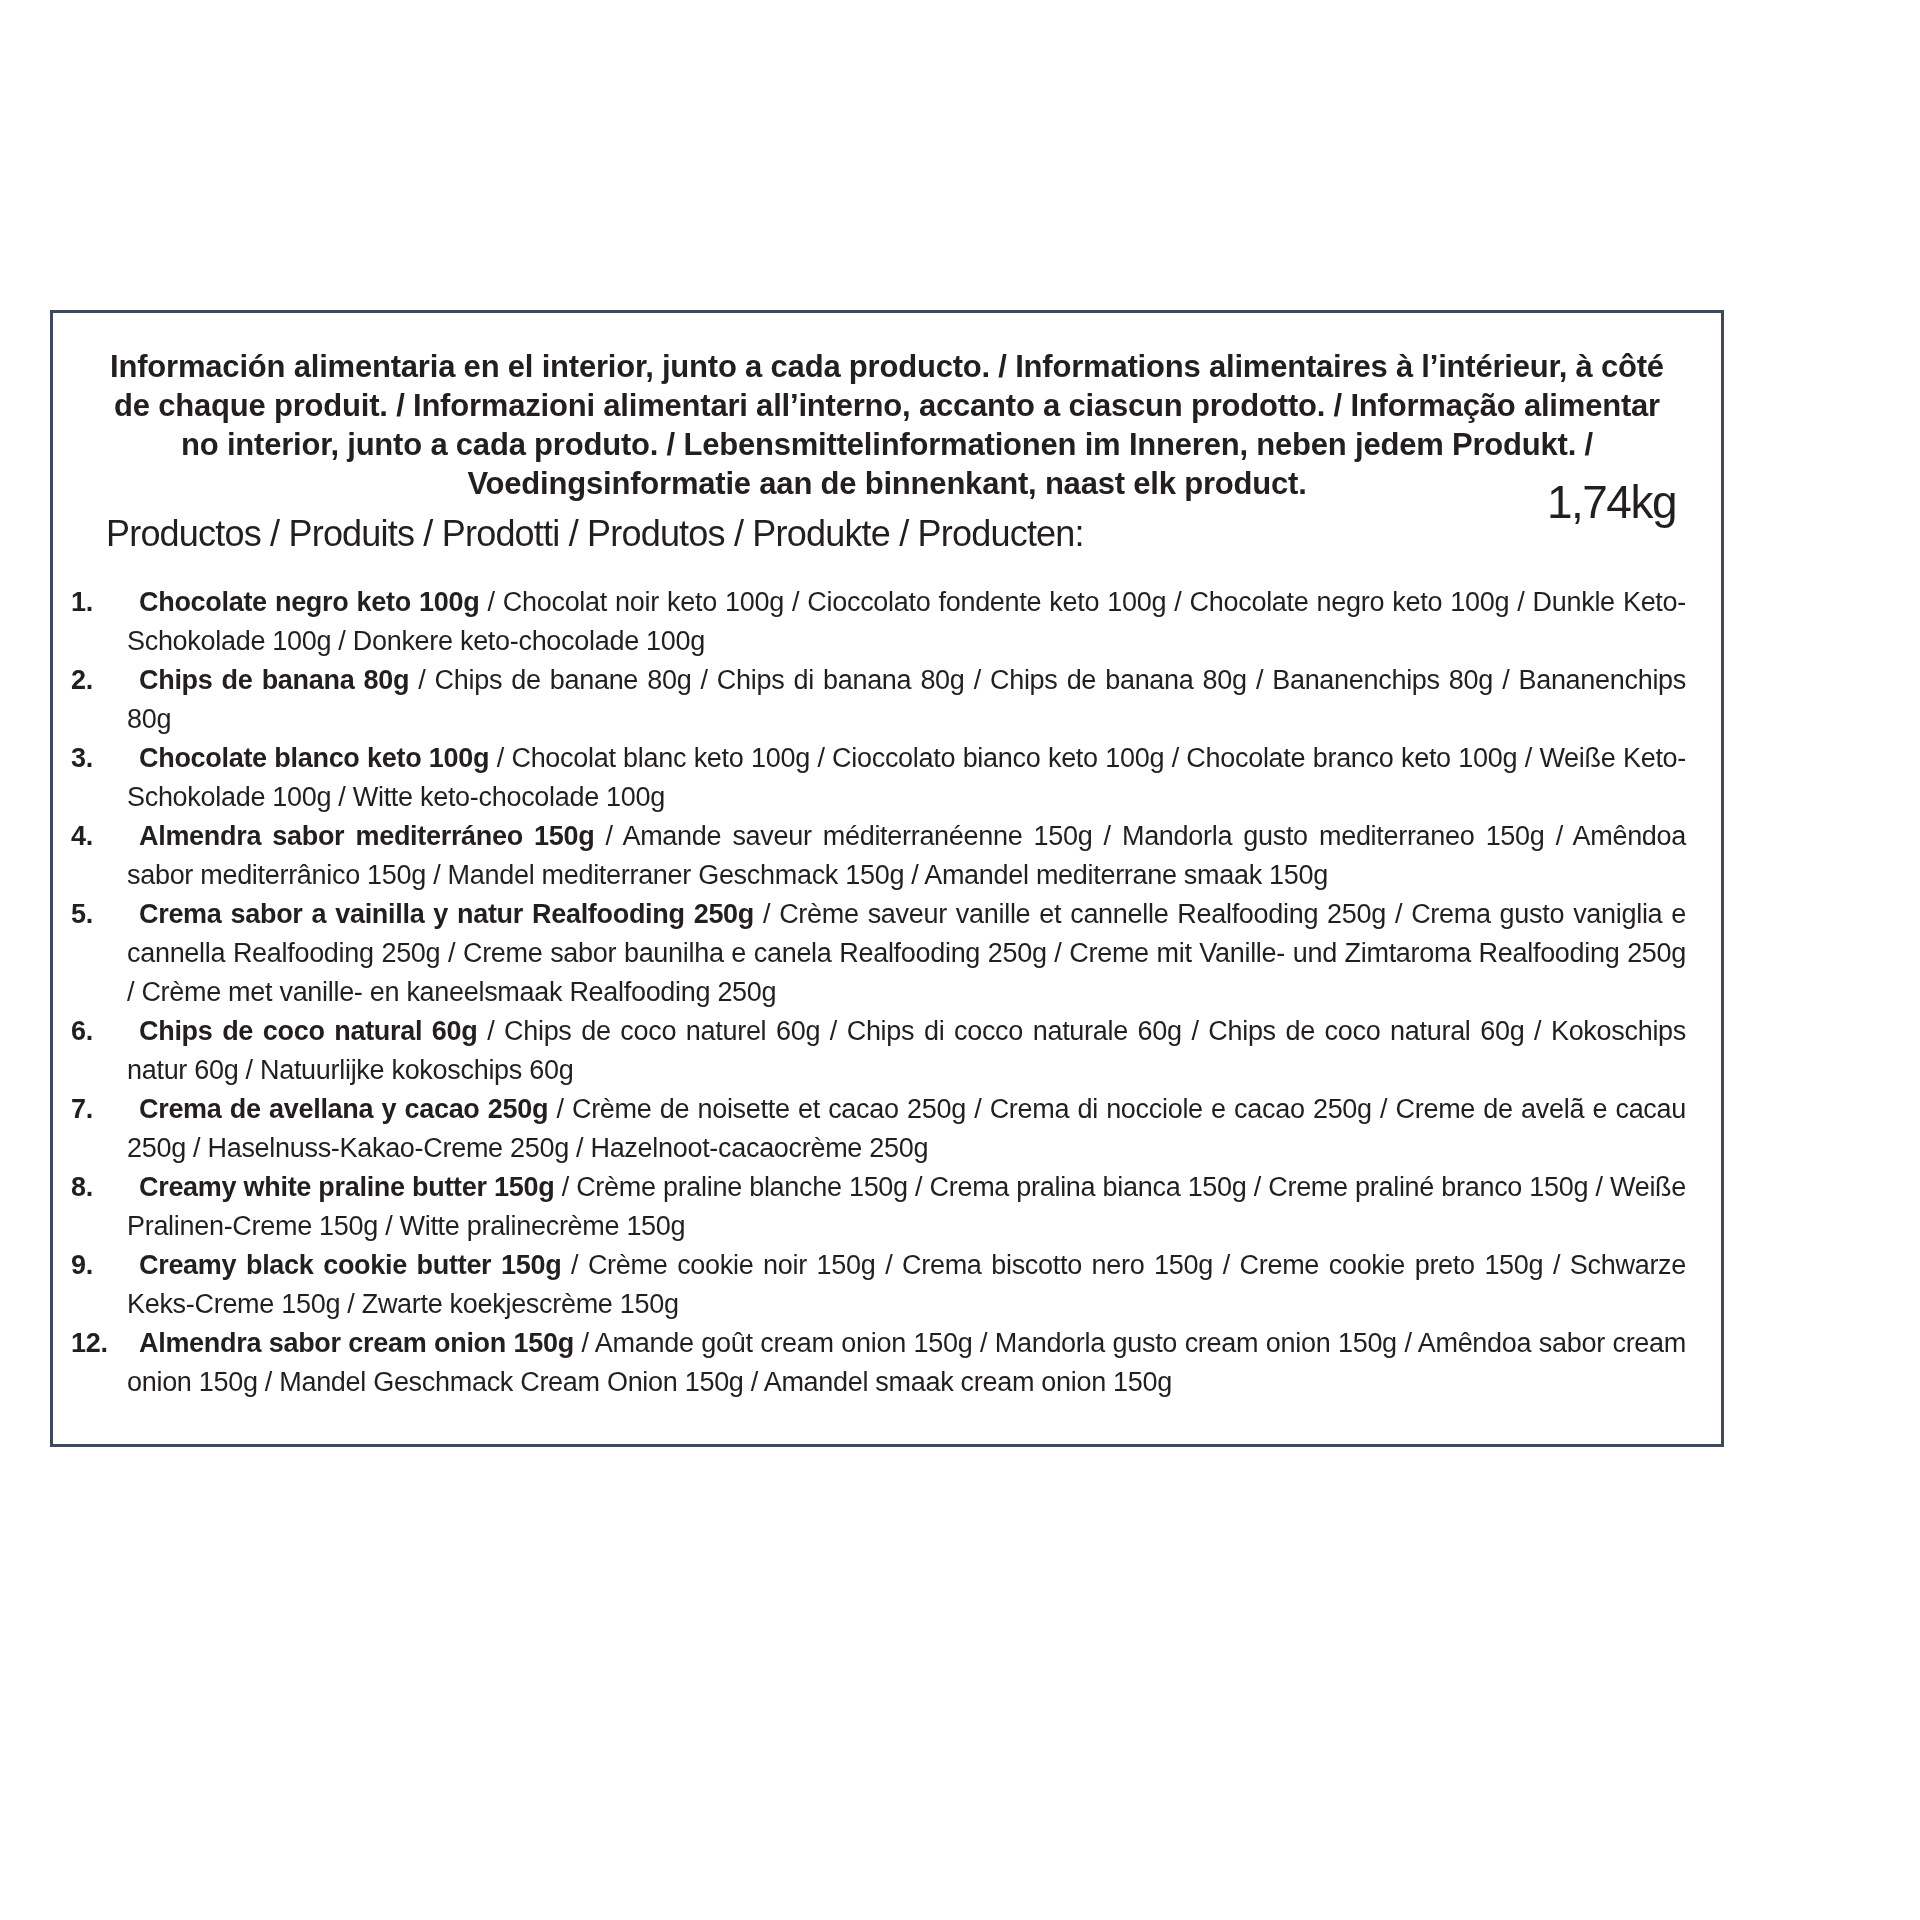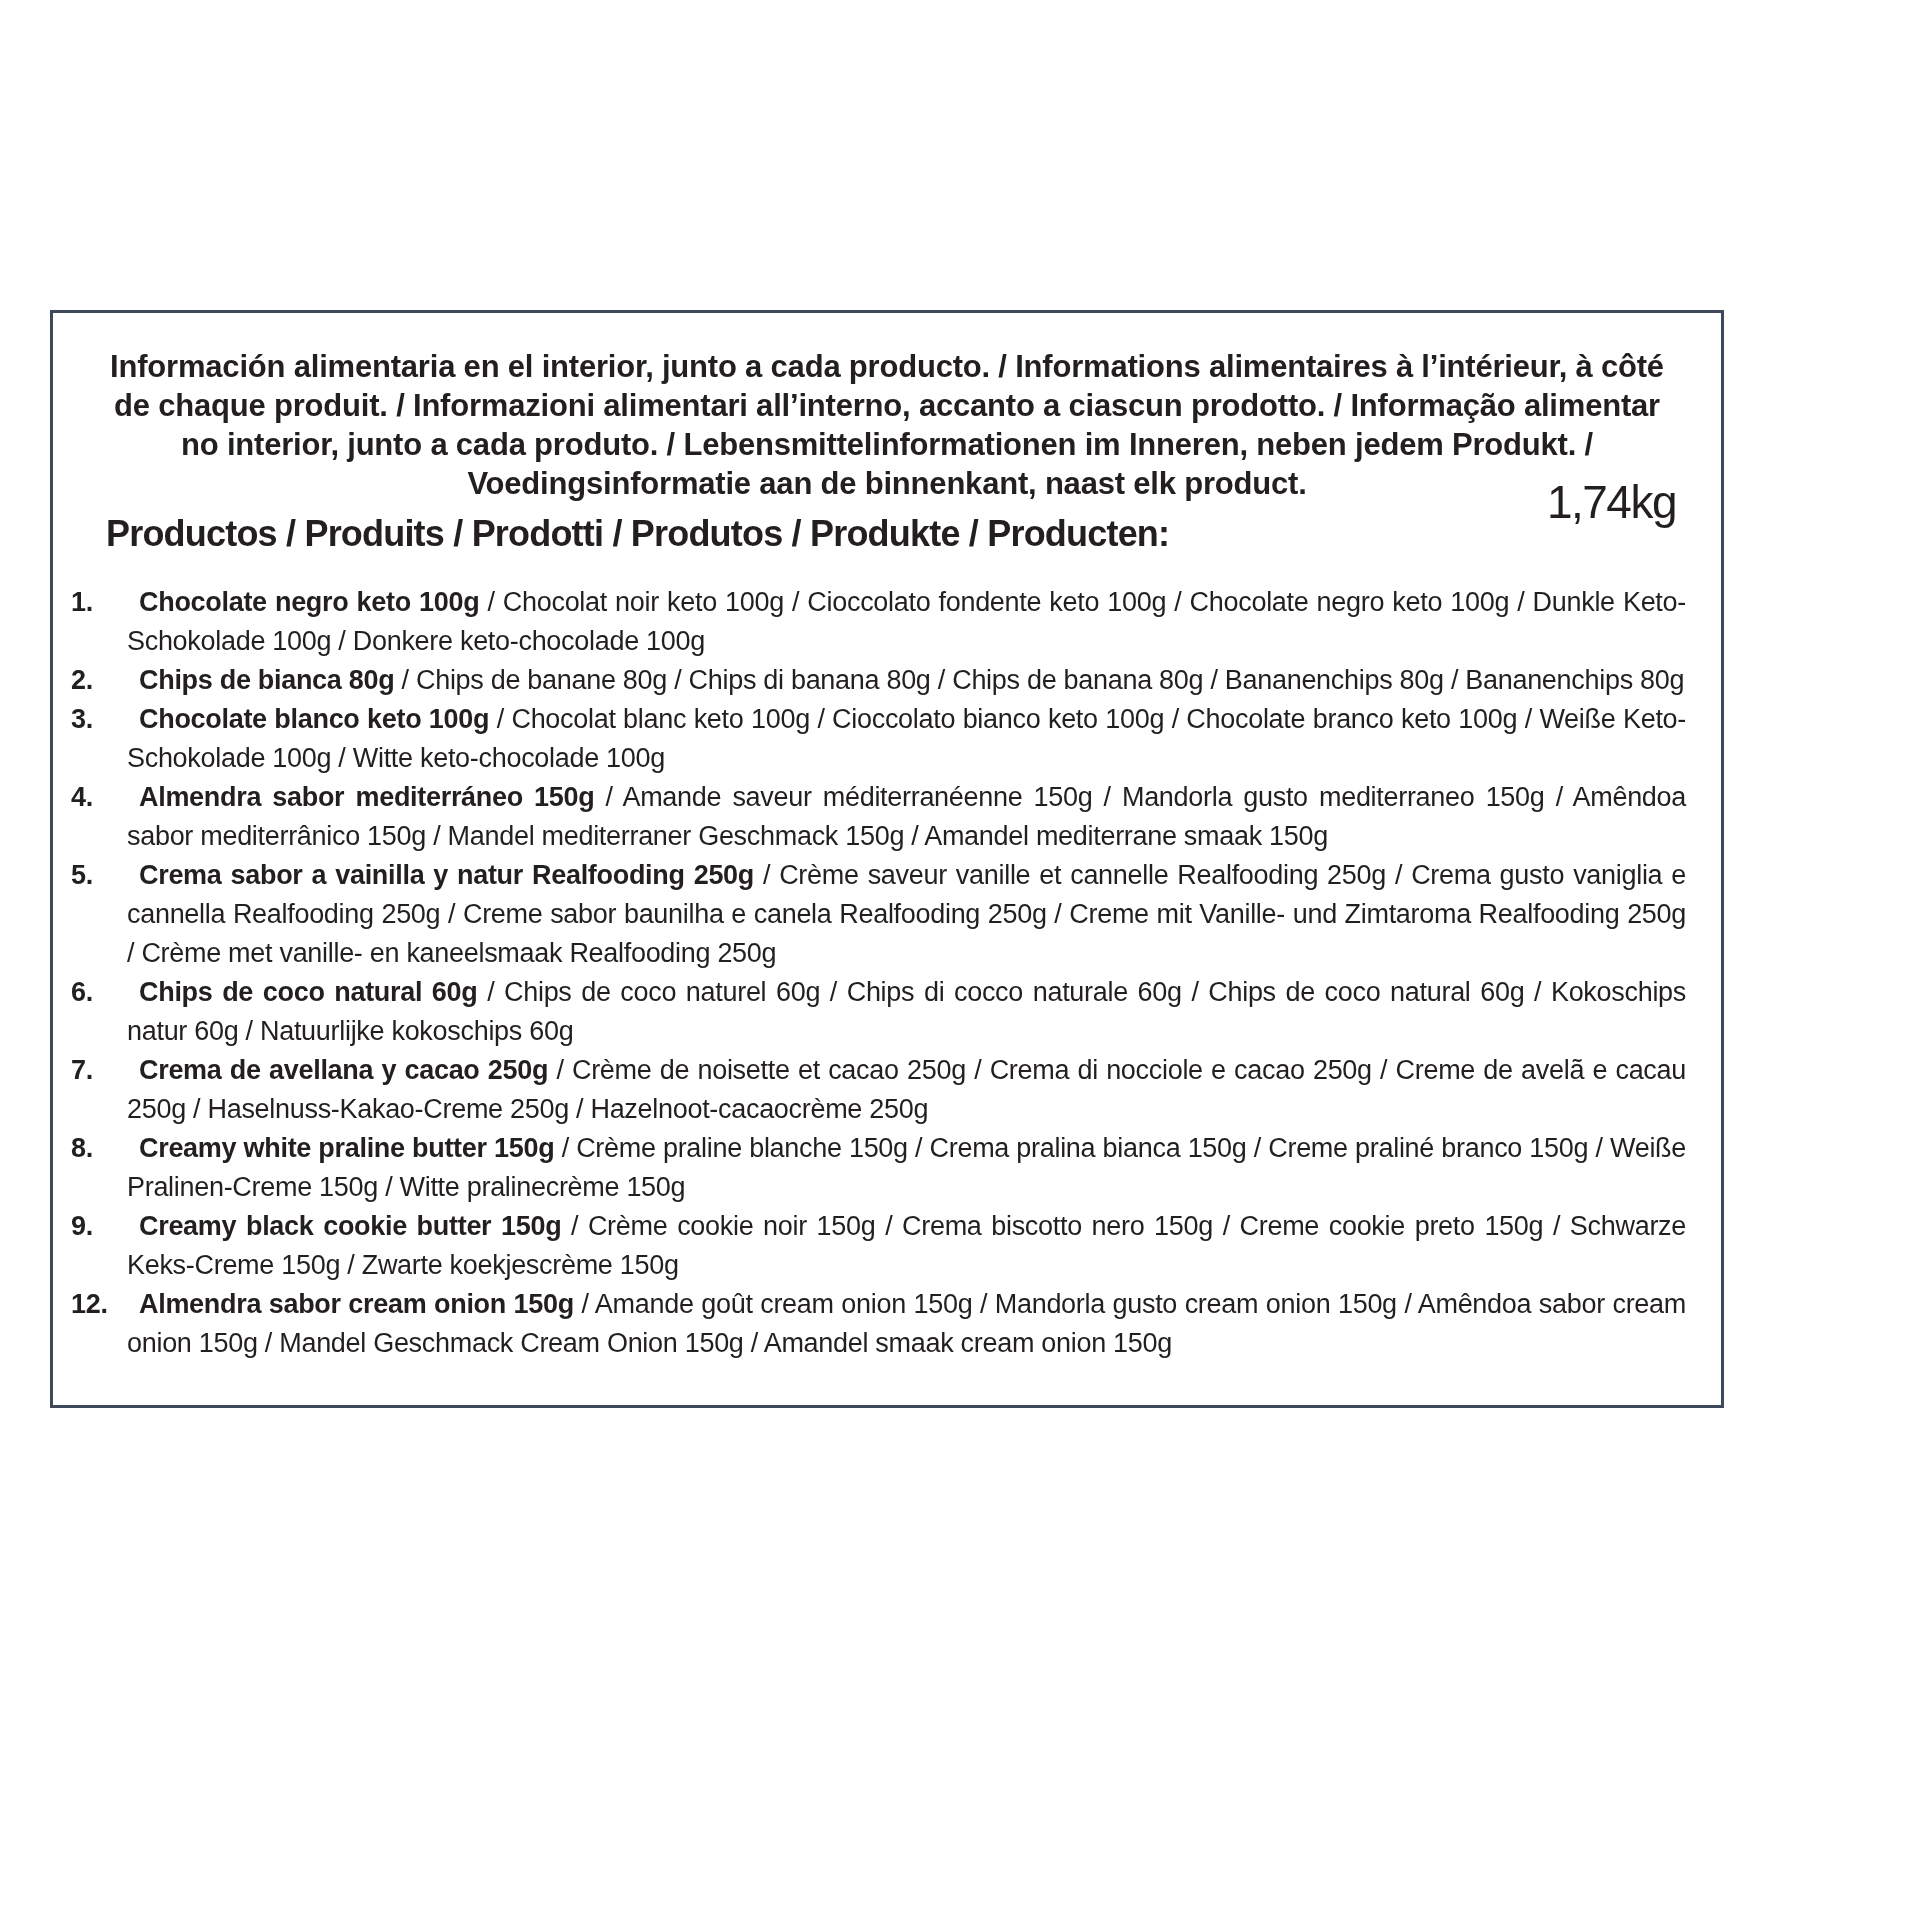--- a/index.html
+++ b/index.html
@@ -32,21 +32,21 @@
     text-align: center;
     letter-spacing: -0.2px;
     margin: 0 18px;
   }
   .title-row {
     margin-top: 8px;
     padding-left: 18px;
   }
   .products-title {
     display: inline-block;
-    font-weight: bold;
+    font-weight: normal;
     font-size: 36px;
     line-height: 46px;
     letter-spacing: -0.8px;
   }
   .total-weight {
     position: absolute;
     right: 45px;
     top: 150px;
     font-size: 46px;
     line-height: 78px;
@@ -85,21 +85,21 @@
   <p class="intro">Información alimentaria en el interior, junto a cada producto. / Informations alimentaires à l’intérieur, à côté de chaque produit. / Informazioni alimentari all’interno, accanto a ciascun prodotto. / Informação alimentar no interior, junto a cada produto. / Lebensmittelinformationen im Inneren, neben jedem Produkt. / Voedingsinformatie aan de binnenkant, naast elk product.</p>
 
   <div class="total-weight">1,74kg</div>
 
   <div class="title-row">
     <span class="products-title">Productos / Produits / Prodotti / Produtos / Produkte / Producten:</span>
   </div>
 
   <ol class="product-list" id="product-list">
       <li><span class="num">1.</span><b class="name">Chocolate negro keto 100g</b><span class="rest"> / Chocolat noir keto 100g / Cioccolato fondente keto 100g / Chocolate negro keto 100g / Dunkle Keto-Schokolade 100g / Donkere keto-chocolade 100g</span></li>
-      <li><span class="num">2.</span><b class="name">Chips de bianca 80g</b><span class="rest"> / Chips de banane 80g / Chips di banana 80g / Chips de banana 80g / Bananenchips 80g / Bananenchips 80g</span></li>
+      <li><span class="num">2.</span><b class="name">Chips de banana 80g</b><span class="rest"> / Chips de banane 80g / Chips di banana 80g / Chips de banana 80g / Bananenchips 80g / Bananenchips 80g</span></li>
       <li><span class="num">3.</span><b class="name">Chocolate blanco keto 100g</b><span class="rest"> / Chocolat blanc keto 100g / Cioccolato bianco keto 100g / Chocolate branco keto 100g / Weiße Keto-Schokolade 100g / Witte keto-chocolade 100g</span></li>
       <li><span class="num">4.</span><b class="name">Almendra sabor mediterráneo 150g</b><span class="rest"> / Amande saveur méditerranéenne 150g / Mandorla gusto mediterraneo 150g / Amêndoa sabor mediterrânico 150g / Mandel mediterraner Geschmack 150g / Amandel mediterrane smaak 150g</span></li>
       <li><span class="num">5.</span><b class="name">Crema sabor a vainilla y natur Realfooding 250g</b><span class="rest"> / Crème saveur vanille et cannelle Realfooding 250g / Crema gusto vaniglia e cannella Realfooding 250g / Creme sabor baunilha e canela Realfooding 250g / Creme mit Vanille- und Zimtaroma Realfooding 250g / Crème met vanille- en kaneelsmaak Realfooding 250g</span></li>
       <li><span class="num">6.</span><b class="name">Chips de coco natural 60g</b><span class="rest"> / Chips de coco naturel 60g / Chips di cocco naturale 60g / Chips de coco natural 60g / Kokoschips natur 60g / Natuurlijke kokoschips 60g</span></li>
       <li><span class="num">7.</span><b class="name">Crema de avellana y cacao 250g</b><span class="rest"> / Crème de noisette et cacao 250g / Crema di nocciole e cacao 250g / Creme de avelã e cacau 250g / Haselnuss-Kakao-Creme 250g / Hazelnoot-cacaocrème 250g</span></li>
       <li><span class="num">8.</span><b class="name">Creamy white praline butter 150g</b><span class="rest"> / Crème praline blanche 150g / Crema pralina bianca 150g / Creme praliné branco 150g / Weiße Pralinen-Creme 150g / Witte pralinecrème 150g</span></li>
       <li><span class="num">9.</span><b class="name">Creamy black cookie butter 150g</b><span class="rest"> / Crème cookie noir 150g / Crema biscotto nero 150g / Creme cookie preto 150g / Schwarze Keks-Creme 150g / Zwarte koekjescrème 150g</span></li>
       <li><span class="num">12.</span><b class="name">Almendra sabor cream onion 150g</b><span class="rest"> / Amande goût cream onion 150g / Mandorla gusto cream onion 150g / Amêndoa sabor cream onion 150g / Mandel Geschmack Cream Onion 150g / Amandel smaak cream onion 150g</span></li>
     </ol>
 

